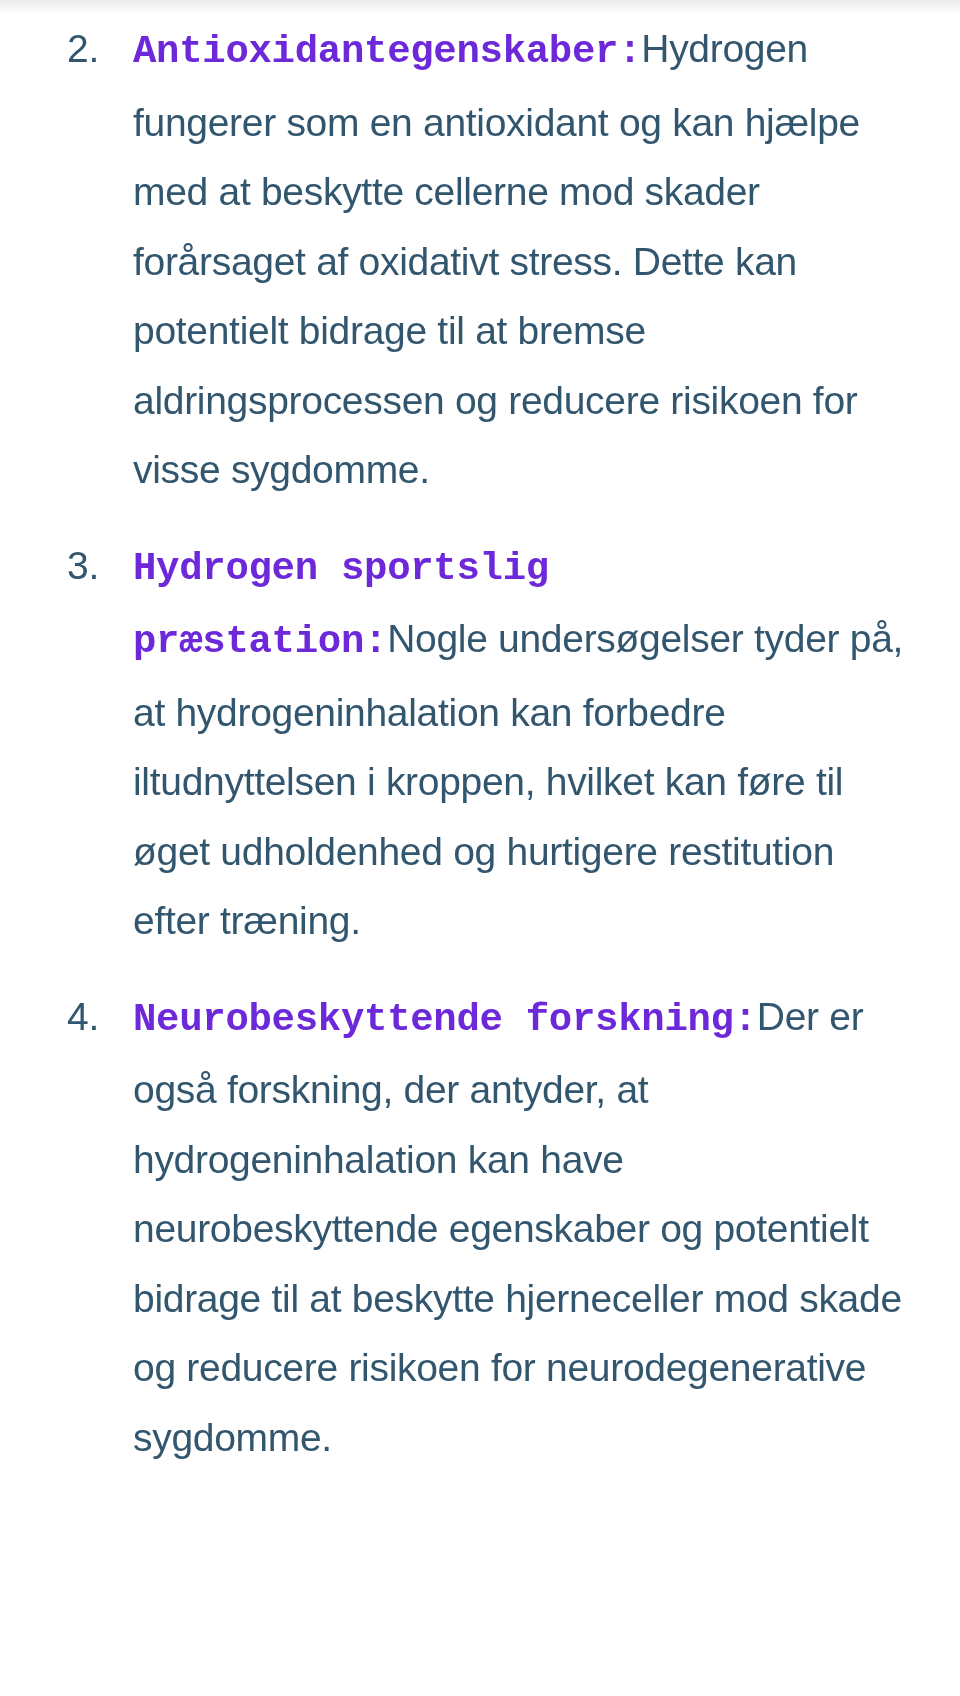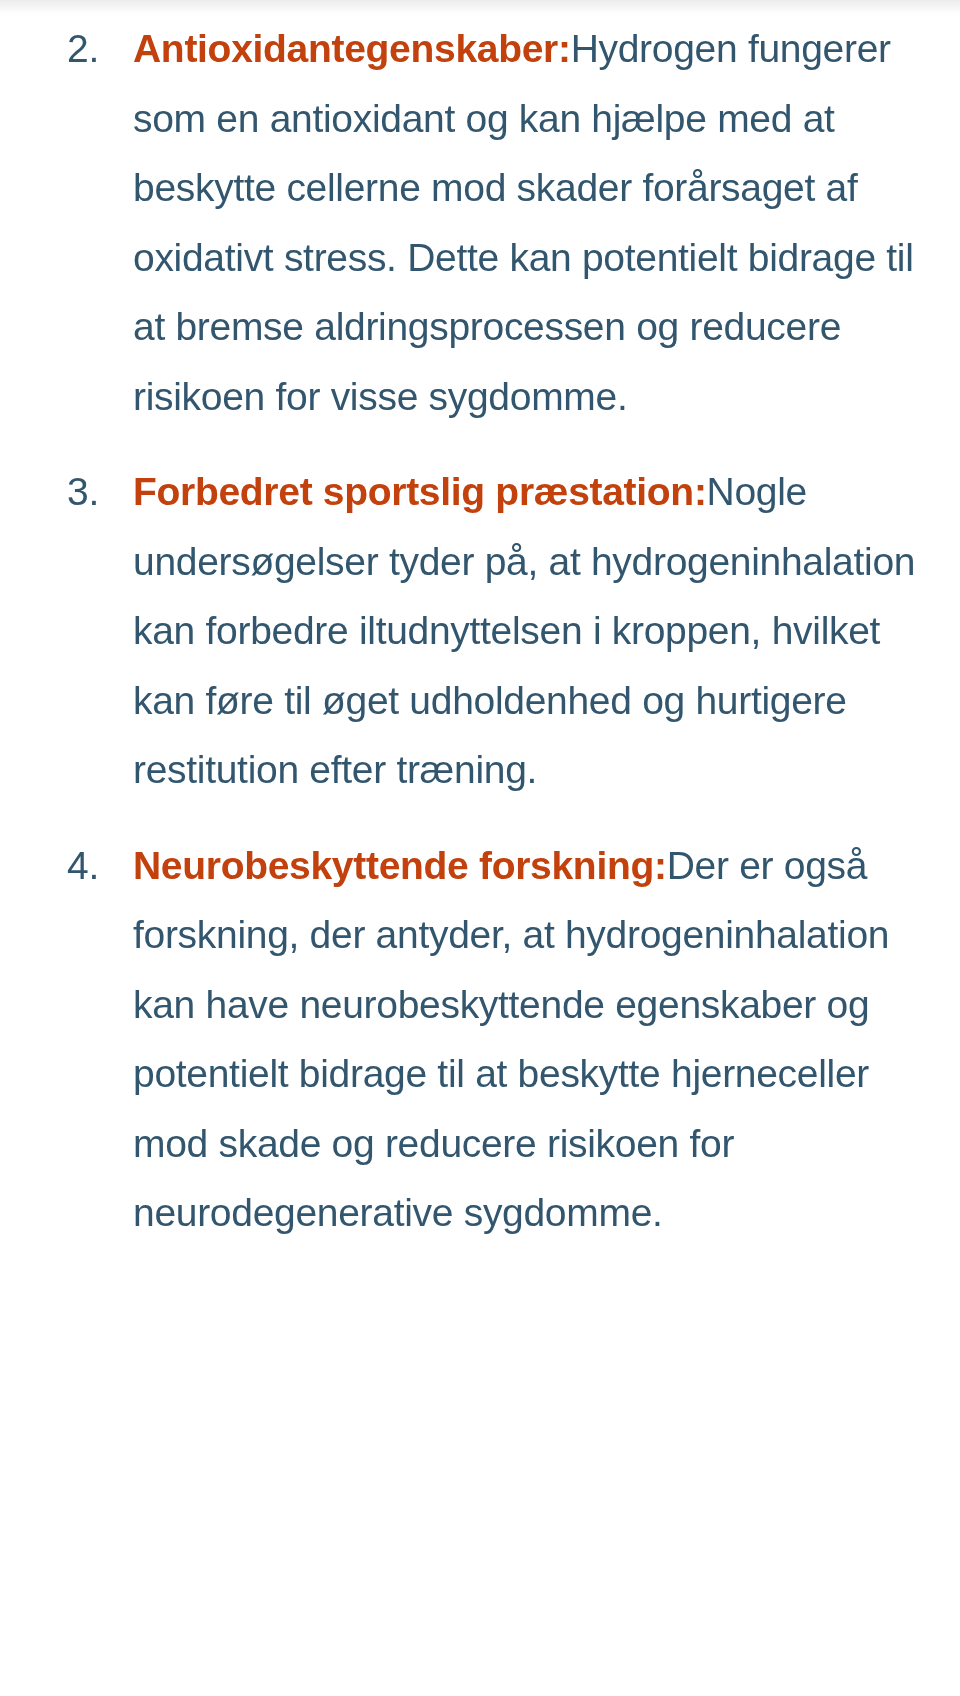--- a/index.html
+++ b/index.html
@@ -4,33 +4,33 @@
 <style>
   html, body { margin:0; padding:0; }
   body { width:960px; height:1696px; background:#ffffff; overflow:hidden; position:relative;
          font-family:"Liberation Sans", sans-serif; color:#33566f; }
   .topfade { position:absolute; left:0; top:0; width:960px; height:14px;
              background:linear-gradient(#ececec, #ffffff); }
   ol { list-style:none; margin:0; padding:0; position:absolute; left:0; top:14px; width:960px; }
   li { position:relative; padding-left:133px; padding-right:40px; font-size:39px; line-height:69.5px;
        letter-spacing:-0.3px; margin-bottom:26px; }
   .num { position:absolute; left:67px; top:0; }
-  .term { font-weight:bold; color:#c2410c; }
+  .term { font-weight:bold; color:#6d28d9;font-family:Liberation Mono, monospace; }
 </style>
 </head>
 <body>
 
 <div class="topfade"></div>
 
 <ol>
   <li>
     <span class="num">2.</span>
     <span class="term">Antioxidantegenskaber:</span><span>Hydrogen fungerer som en antioxidant og kan hjælpe med at beskytte cellerne mod skader forårsaget af oxidativt stress. Dette kan potentielt bidrage til at bremse aldringsprocessen og reducere risikoen for visse sygdomme.</span>
   </li>
   <li>
     <span class="num">3.</span>
-    <span class="term">Forbedret sportslig præstation:</span><span>Nogle undersøgelser tyder på, at hydrogeninhalation kan forbedre iltudnyttelsen i kroppen, hvilket kan føre til øget udholdenhed og hurtigere restitution efter træning.</span>
+    <span class="term">Hydrogen sportslig præstation:</span><span>Nogle undersøgelser tyder på, at hydrogeninhalation kan forbedre iltudnyttelsen i kroppen, hvilket kan føre til øget udholdenhed og hurtigere restitution efter træning.</span>
   </li>
   <li>
     <span class="num">4.</span>
     <span class="term">Neurobeskyttende forskning:</span><span>Der er også forskning, der antyder, at hydrogeninhalation kan have neurobeskyttende egenskaber og potentielt bidrage til at beskytte hjerneceller mod skade og reducere risikoen for neurodegenerative sygdomme.</span>
   </li>
 </ol>
 
 </body></html>

